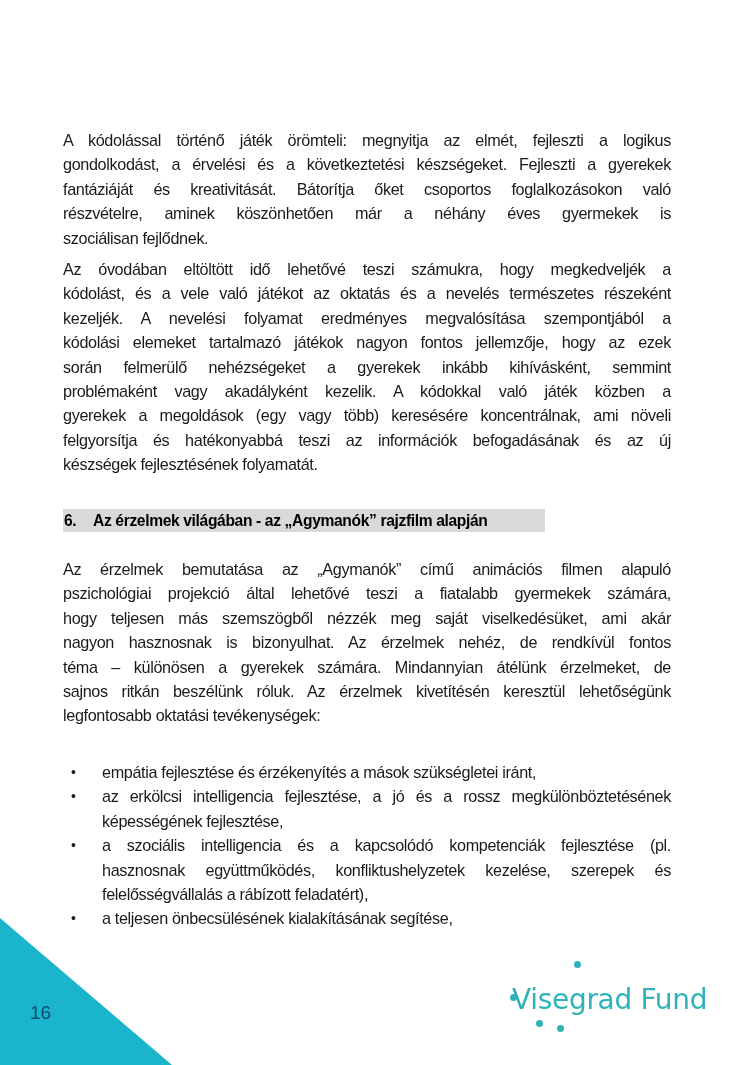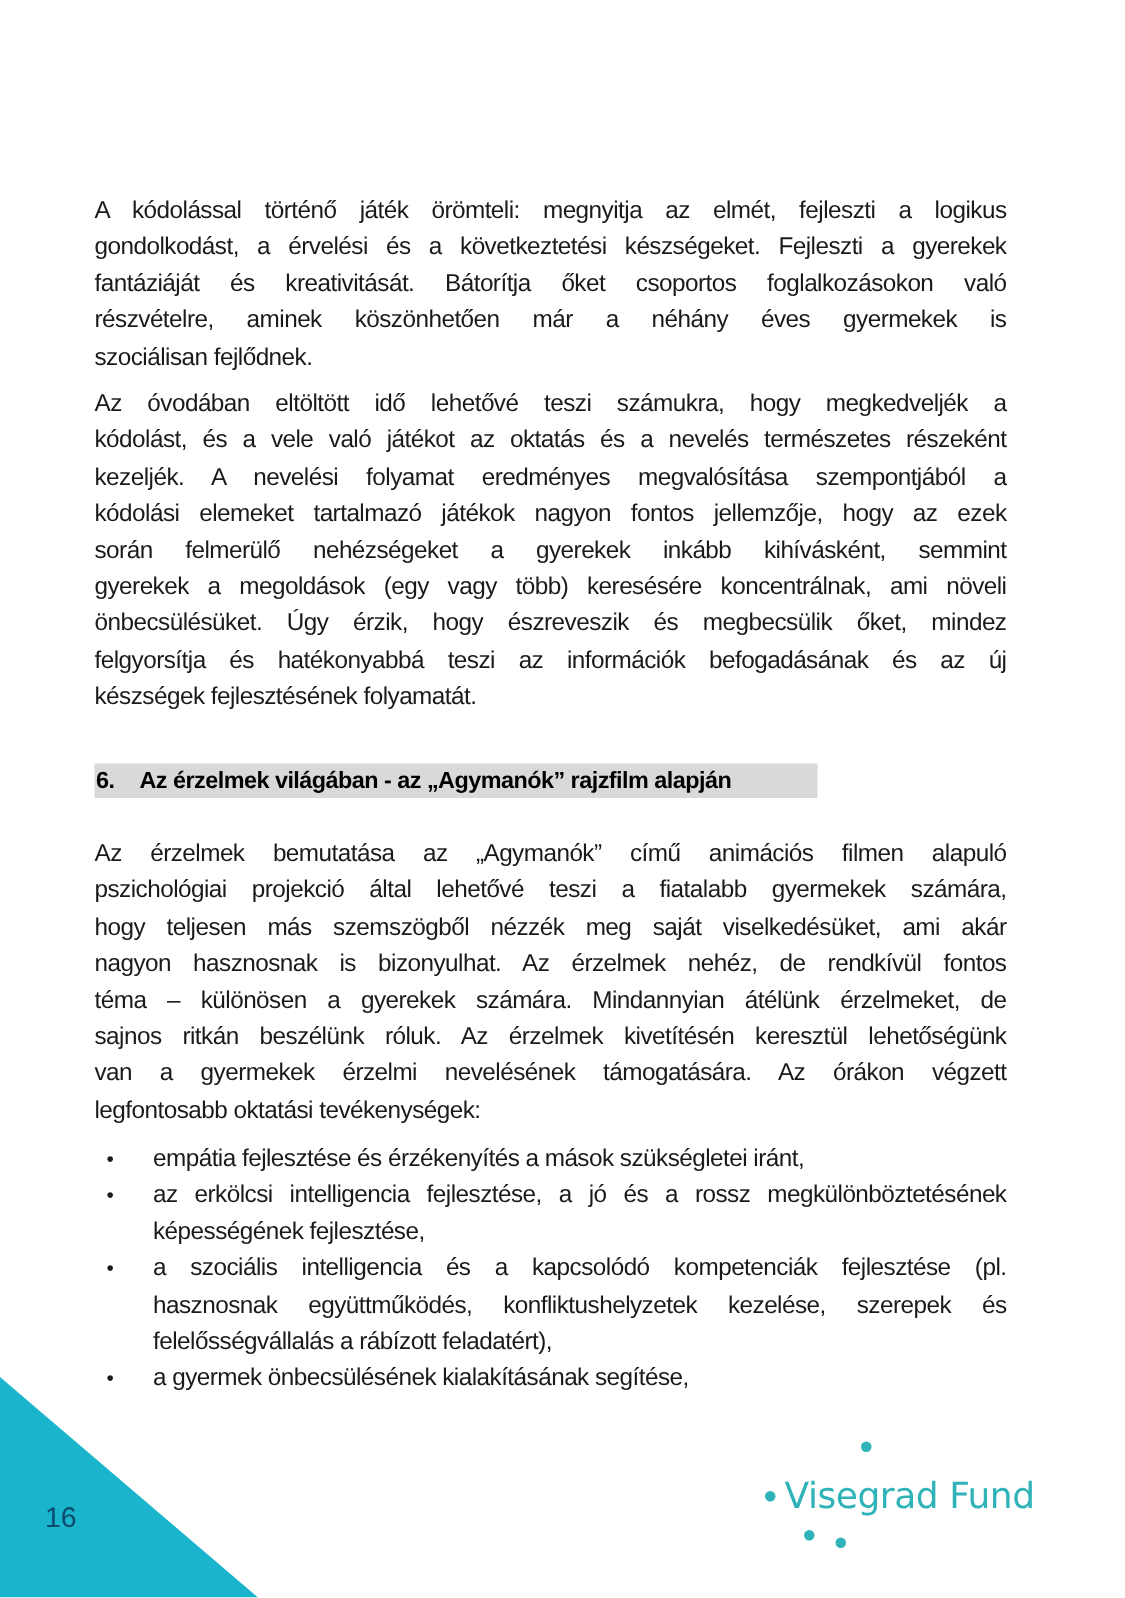--- a/index.html
+++ b/index.html
@@ -14,21 +14,21 @@
              background: #d9d9d9; font-weight: bold; font-size: 15.6px; line-height: 23px;
              letter-spacing: -0.35px; white-space: nowrap; color: #000000; }
   .heading .num { display: inline-block; width: 29px; padding-left: 1px; }
   .list { position: absolute; left: 63px; width: 608px; font-size: 16.2px; letter-spacing: -0.35px; }
   .item { position: relative; padding-left: 39px; }
   .bullet { position: absolute; left: 8px; top: 0; height: 24.4px; line-height: 24.4px; font-size: 14px; }
   .triangle { position: absolute; left: 0; bottom: 0; }
   .page-number { position: absolute; left: 30px; top: 1002px; color: #0c4a6e;
                  font-size: 19px; font-family: "Liberation Sans", sans-serif; }
   .logo { position: absolute; left: 500px; top: 945px; width: 210px; height: 100px; }
-  .logo-text { position: absolute; left: 23px; top: 38px; font-size: 24px; color: #2fb3b8;
+  .logo-text { position: absolute; left: 12px; top: 38px; font-size: 28px; color: #2fb3b8;
                font-family: "DejaVu Sans", sans-serif; letter-spacing: -0.3px; white-space: nowrap; }
   .dot { position: absolute; width: 7px; height: 7px; border-radius: 50%; background: #2fb3b8; }
 </style>
 </head>
 <body>
 
 <div class="page">
 
   <div class="para" style="top:128px;">
     <span class="line">A kódolással történő játék örömteli: megnyitja az elmét, fejleszti a logikus</span>
@@ -37,38 +37,37 @@
     <span class="line">részvételre, aminek köszönhetően már a néhány éves gyermekek is</span>
     <span class="line last">szociálisan fejlődnek.</span>
   </div>
 
   <div class="para" style="top:257px;">
     <span class="line">Az óvodában eltöltött idő lehetővé teszi számukra, hogy megkedveljék a</span>
     <span class="line">kódolást, és a vele való játékot az oktatás és a nevelés természetes részeként</span>
     <span class="line">kezeljék. A nevelési folyamat eredményes megvalósítása szempontjából a</span>
     <span class="line">kódolási elemeket tartalmazó játékok nagyon fontos jellemzője, hogy az ezek</span>
     <span class="line">során felmerülő nehézségeket a gyerekek inkább kihívásként, semmint</span>
+    <span class="line">problémaként vagy akadályként kezelik. A kódokkal való játék közben a</span>
     <span class="line">gyerekek a megoldások (egy vagy több) keresésére koncentrálnak, ami növeli</span>
-    <span class="line">önbecsülésüket. Úgy érzik, hogy észreveszik és megbecsülik őket, mindez</span>
     <span class="line">felgyorsítja és hatékonyabbá teszi az információk befogadásának és az új</span>
     <span class="line last">készségek fejlesztésének folyamatát.</span>
   </div>
 
   <div class="heading">
     <span class="num">6.</span><span>Az érzelmek világában - az „Agymanók” rajzfilm alapján</span>
   </div>
 
   <div class="para" style="top:557px;">
     <span class="line">Az érzelmek bemutatása az „Agymanók” című animációs filmen alapuló</span>
     <span class="line">pszichológiai projekció által lehetővé teszi a fiatalabb gyermekek számára,</span>
     <span class="line">hogy teljesen más szemszögből nézzék meg saját viselkedésüket, ami akár</span>
     <span class="line">nagyon hasznosnak is bizonyulhat. Az érzelmek nehéz, de rendkívül fontos</span>
     <span class="line">téma – különösen a gyerekek számára. Mindannyian átélünk érzelmeket, de</span>
     <span class="line">sajnos ritkán beszélünk róluk. Az érzelmek kivetítésén keresztül lehetőségünk</span>
-    <span class="line">van a gyermekek érzelmi nevelésének támogatására. Az órákon végzett</span>
     <span class="line last">legfontosabb oktatási tevékenységek:</span>
   </div>
 
   <div class="list" style="top:760px;">
     <div class="item">
       <span class="bullet">•</span>
       <span class="line last">empátia fejlesztése és érzékenyítés a mások szükségletei iránt,</span>
     </div>
     <div class="item">
       <span class="bullet">•</span>
@@ -76,21 +75,21 @@
       <span class="line last">képességének fejlesztése,</span>
     </div>
     <div class="item">
       <span class="bullet">•</span>
       <span class="line">a szociális intelligencia és a kapcsolódó kompetenciák fejlesztése (pl.</span>
       <span class="line">hasznosnak együttműködés, konfliktushelyzetek kezelése, szerepek és</span>
       <span class="line last">felelősségvállalás a rábízott feladatért),</span>
     </div>
     <div class="item">
       <span class="bullet">•</span>
-      <span class="line last">a gyermek önbecsülésének kialakításának segítése,</span>
+      <span class="line last">a teljesen önbecsülésének kialakításának segítése,</span>
     </div>
   </div>
 
   <svg class="triangle" width="175" height="150" viewBox="0 0 175 150">
     <polygon points="0,3 0,150 172,150" fill="#1ab4cc"></polygon>
   </svg>
   <div class="page-number">16</div>
 
   <div class="logo">
     <span class="dot" style="left:74px; top:16px;"></span>

